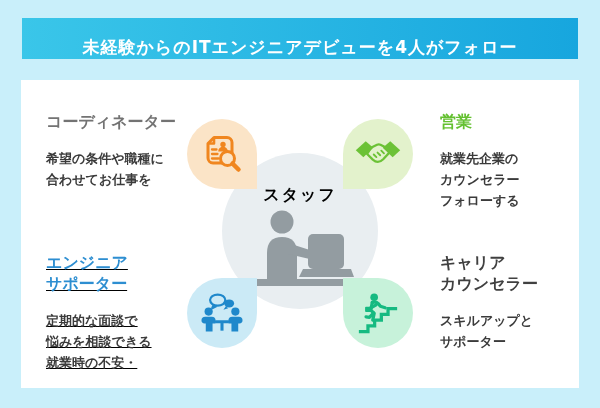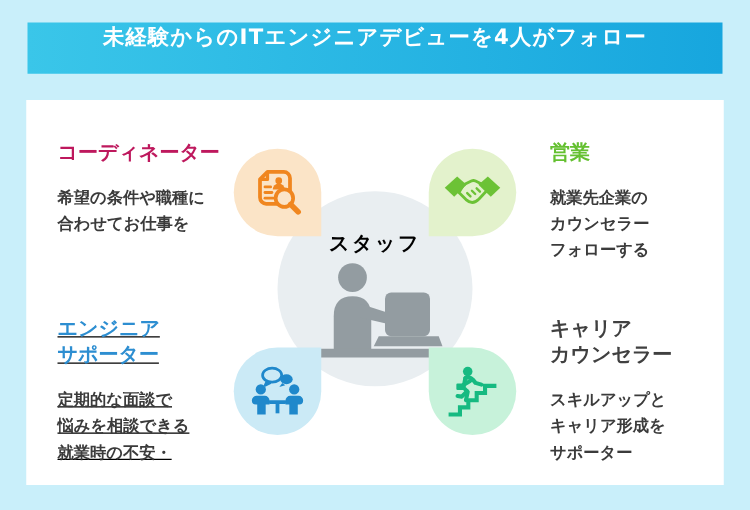--- a/index.html
+++ b/index.html
@@ -4,21 +4,21 @@
 <style>
   html,body{margin:0;padding:0;}
   body{
     width:600px;height:408px;position:relative;overflow:hidden;
     background:#c9effa;
     font-family:"DejaVu Sans","Liberation Sans",sans-serif;
   }
   .banner{
     position:absolute;left:22px;top:18px;width:556px;height:41px;
     background:linear-gradient(90deg,#3ac6e9 0%,#17a6de 100%);
-    display:flex;align-items:flex-start;justify-content:center;
+    display:flex;align-items:flex-end;justify-content:center;
   }
   .banner span{
     color:#ffffff;font-size:17px;font-weight:700;letter-spacing:1px;white-space:nowrap;
   }
   .card{
     position:absolute;left:21px;top:80px;width:558px;height:308px;
     background:#ffffff;
   }
   .center-circle{
     position:absolute;left:201px;top:73px;width:156px;height:156px;
@@ -36,21 +36,21 @@
   .blob-tl{left:166px;top:39px;background:#fbe4c7;border-radius:50% 50% 0 50%;}
   .blob-tr{left:322px;top:39px;background:#e3f2cc;border-radius:50% 50% 50% 0;}
   .blob-bl{left:166px;top:198px;background:#cbeaf6;border-radius:50% 0 50% 50%;}
   .blob-br{left:322px;top:198px;background:#c7f2da;border-radius:0 50% 50% 50%;}
   .role{position:absolute;white-space:nowrap;}
   .role-tl{left:25px;top:31px;}
   .role-tr{left:419px;top:31px;}
   .role-bl{left:25px;top:172px;text-decoration:underline;}
   .role-br{left:419px;top:172px;}
   .role h2{margin:0;font-size:16px;line-height:21px;font-weight:700;}
-  .role-tl h2{color:#be185d;}
+  .role-tl h2{color:#737373;}
   .role-tr h2{color:#64c030;}
   .role-bl h2{color:#2d8ed1;}
   .role-br h2{color:#404040;}
   .role .desc{margin-top:16px;font-size:13px;line-height:21px;color:#3b3b3b;font-weight:600;}
 </style>
 </head>
 <body>
 
 <div class="banner">
   <span>未経験からのITエンジニアデビューを4人がフォロー</span>
@@ -169,18 +169,17 @@
     </div>
   </div>
 
   <div class="role role-br">
     <h2>
       <div>キャリア</div>
       <div>カウンセラー</div>
     </h2>
     <div class="desc">
       <div>スキルアップと</div>
-      <div>キャリア形成を</div>
       <div>サポーター</div>
     </div>
   </div>
 
 </div>
 
 </body></html>

